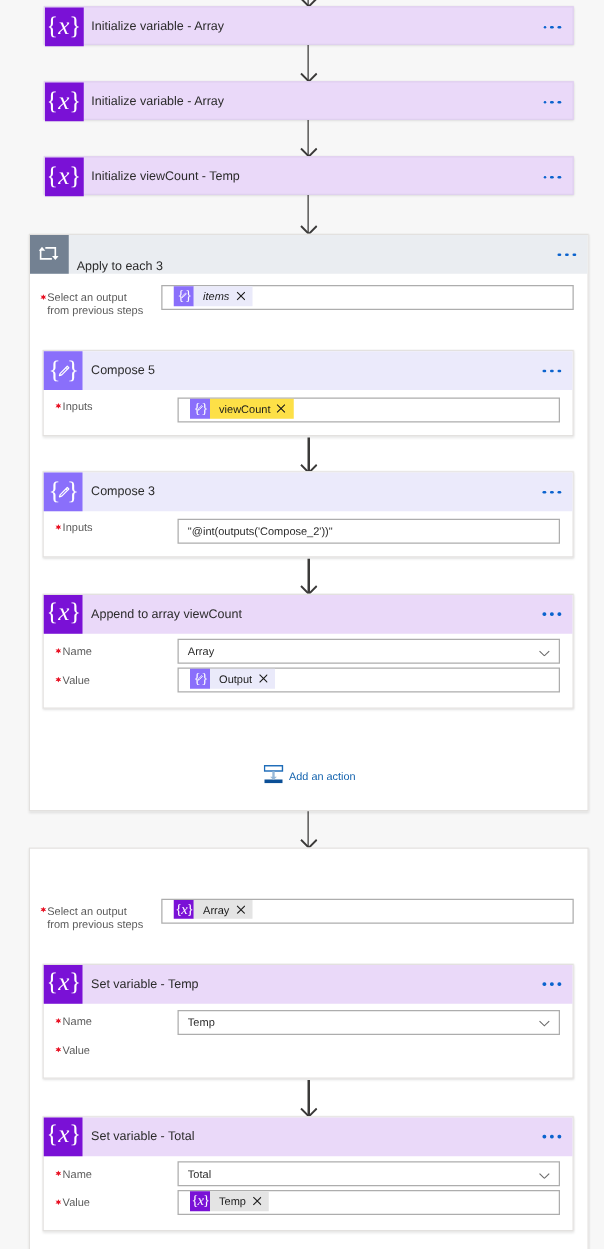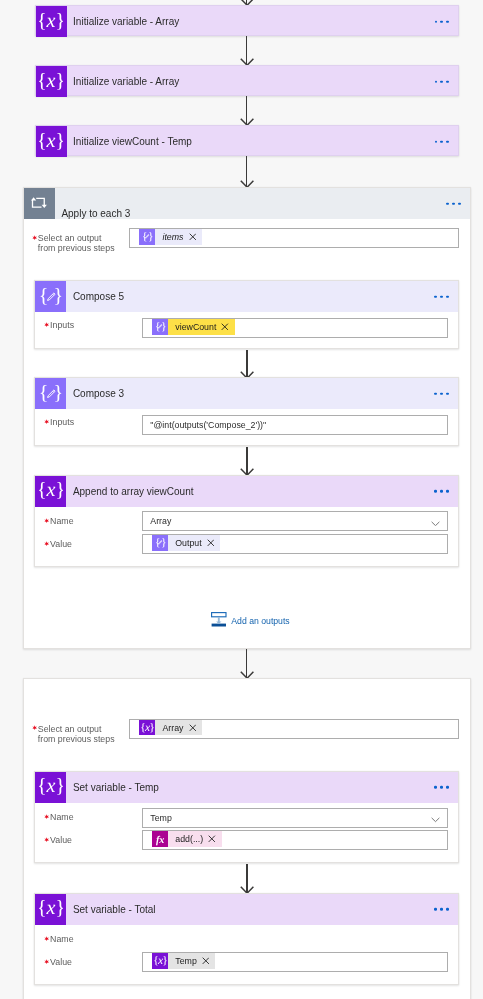--- a/index.html
+++ b/index.html
@@ -325,21 +325,21 @@
 
     <div class="addaction" style="left:187.2px;top:424.3px;">
       <span style="display:block;width:15.6px;height:15.1px;line-height:0;">
         <svg class="ic-add" width="15.6" height="15.1" viewBox="0 0 15.6 15.1">
             <rect x="0.6" y="0.6" width="14.4" height="4.2" fill="#fff" stroke="#1c6bb8" stroke-width="1.15"></rect>
             <rect x="0.6" y="11.6" width="14.4" height="2.9" fill="#0b4f96"></rect>
             <path d="M7.8 5.0 L7.8 10.6" stroke="#96b8d8" stroke-width="1.9"></path>
             <path d="M5.1 9.4 L7.8 12.0 L10.5 9.4 Z" fill="#96b8d8"></path>
           </svg>
       </span>
-      <span class="aalabel">Add an outputs</span>
+      <span class="aalabel">Add an action</span>
     </div>
   </div>
 
   <div class="conn" style="left:239.6px;top:649px;height:29px;">
     <div class="line"></div>
     <div class="head">
         <svg width="14" height="8" viewBox="0 0 14 8">
           <path d="M0.8 0.8 L7.1 7.2 L13.4 0.8" fill="none" stroke="#3b3a39" stroke-width="1.5"></path>
         </svg>
       </div>
@@ -396,37 +396,20 @@
           <svg width="9" height="5.5" viewBox="0 0 10 6">
               <path d="M0.7 0.9 L5 5.1 L9.3 0.9" fill="none" stroke="#6b6b6b" stroke-width="1"></path>
             </svg>
         </span>
       </div>
       <div class="row-label" style="left:10px;top:64.2px;padding-left:4.8px;">
         <span class="req"><svg width="5.4" height="5.4" viewBox="0 0 10 10">
               <path d="M5 0.6 L6.25 3.5 L9.3 2.6 L7.2 5 L9.3 7.4 L6.25 6.5 L5 9.4 L3.75 6.5 L0.7 7.4 L2.8 5 L0.7 2.6 L3.75 3.5 Z" fill="#e81123"></path>
             </svg></span><span>Value</span>
       </div>
-      <div class="field" style="left:107.0px;top:58.2px;width:306px;height:20px;">
-        <span class="token">
-          <span class="tico" style="background:#ab0292;">
-            <svg class="ic-sm-fx" width="16.3" height="15.7" viewBox="0 0 16.3 15.7">
-                <text x="8.15" y="11.6" font-family="'Liberation Serif',serif" font-style="italic" font-weight="bold" font-size="10.2" fill="#fff" text-anchor="middle">fx</text>
-              </svg>
-          </span>
-          <span class="tbody" style="background:#f8deee;">
-            <span class="tlabel">add(...)</span>
-            <span class="tx">
-              <svg width="7.6" height="7.6" viewBox="0 0 10 10">
-                  <path d="M0.9 0.9 L9.1 9.1 M9.1 0.9 L0.9 9.1" stroke="#1b1b1b" stroke-width="1.15"></path>
-                </svg>
-            </span>
-          </span>
-        </span>
-      </div>
     </div>
 
     <div class="conn" style="left:216.2px;top:185.2px;height:29.3px;">
       <div class="line"></div>
       <div class="head">
           <svg width="14" height="8" viewBox="0 0 14 8">
             <path d="M0.8 0.8 L7.1 7.2 L13.4 0.8" fill="none" stroke="#3b3a39" stroke-width="1.5"></path>
           </svg>
         </div>
     </div>
@@ -442,20 +425,28 @@
         <div class="ellipsis">
             <i></i>
             <i></i>
             <i></i>
           </div>
       </div>
       <div class="row-label" style="left:10px;top:41.5px;padding-left:4.8px;">
         <span class="req"><svg width="5.4" height="5.4" viewBox="0 0 10 10">
               <path d="M5 0.6 L6.25 3.5 L9.3 2.6 L7.2 5 L9.3 7.4 L6.25 6.5 L5 9.4 L3.75 6.5 L0.7 7.4 L2.8 5 L0.7 2.6 L3.75 3.5 Z" fill="#e81123"></path>
             </svg></span><span>Name</span>
+      </div>
+      <div class="field" style="left:107.0px;top:35.7px;width:306px;height:20px;">
+        <span class="fval">Total</span>
+        <span class="chev">
+          <svg width="9" height="5.5" viewBox="0 0 10 6">
+              <path d="M0.7 0.9 L5 5.1 L9.3 0.9" fill="none" stroke="#6b6b6b" stroke-width="1"></path>
+            </svg>
+        </span>
       </div>
       <div class="row-label" style="left:10px;top:64.2px;padding-left:4.8px;">
         <span class="req"><svg width="5.4" height="5.4" viewBox="0 0 10 10">
               <path d="M5 0.6 L6.25 3.5 L9.3 2.6 L7.2 5 L9.3 7.4 L6.25 6.5 L5 9.4 L3.75 6.5 L0.7 7.4 L2.8 5 L0.7 2.6 L3.75 3.5 Z" fill="#e81123"></path>
             </svg></span><span>Value</span>
       </div>
       <div class="field" style="left:107.0px;top:58.2px;width:306px;height:20px;">
         <span class="token">
           <span class="tico" style="background:#7a11d6;">
             <svg class="ic-sm-var" width="16.3" height="15.7" viewBox="0 0 16.3 15.7">

